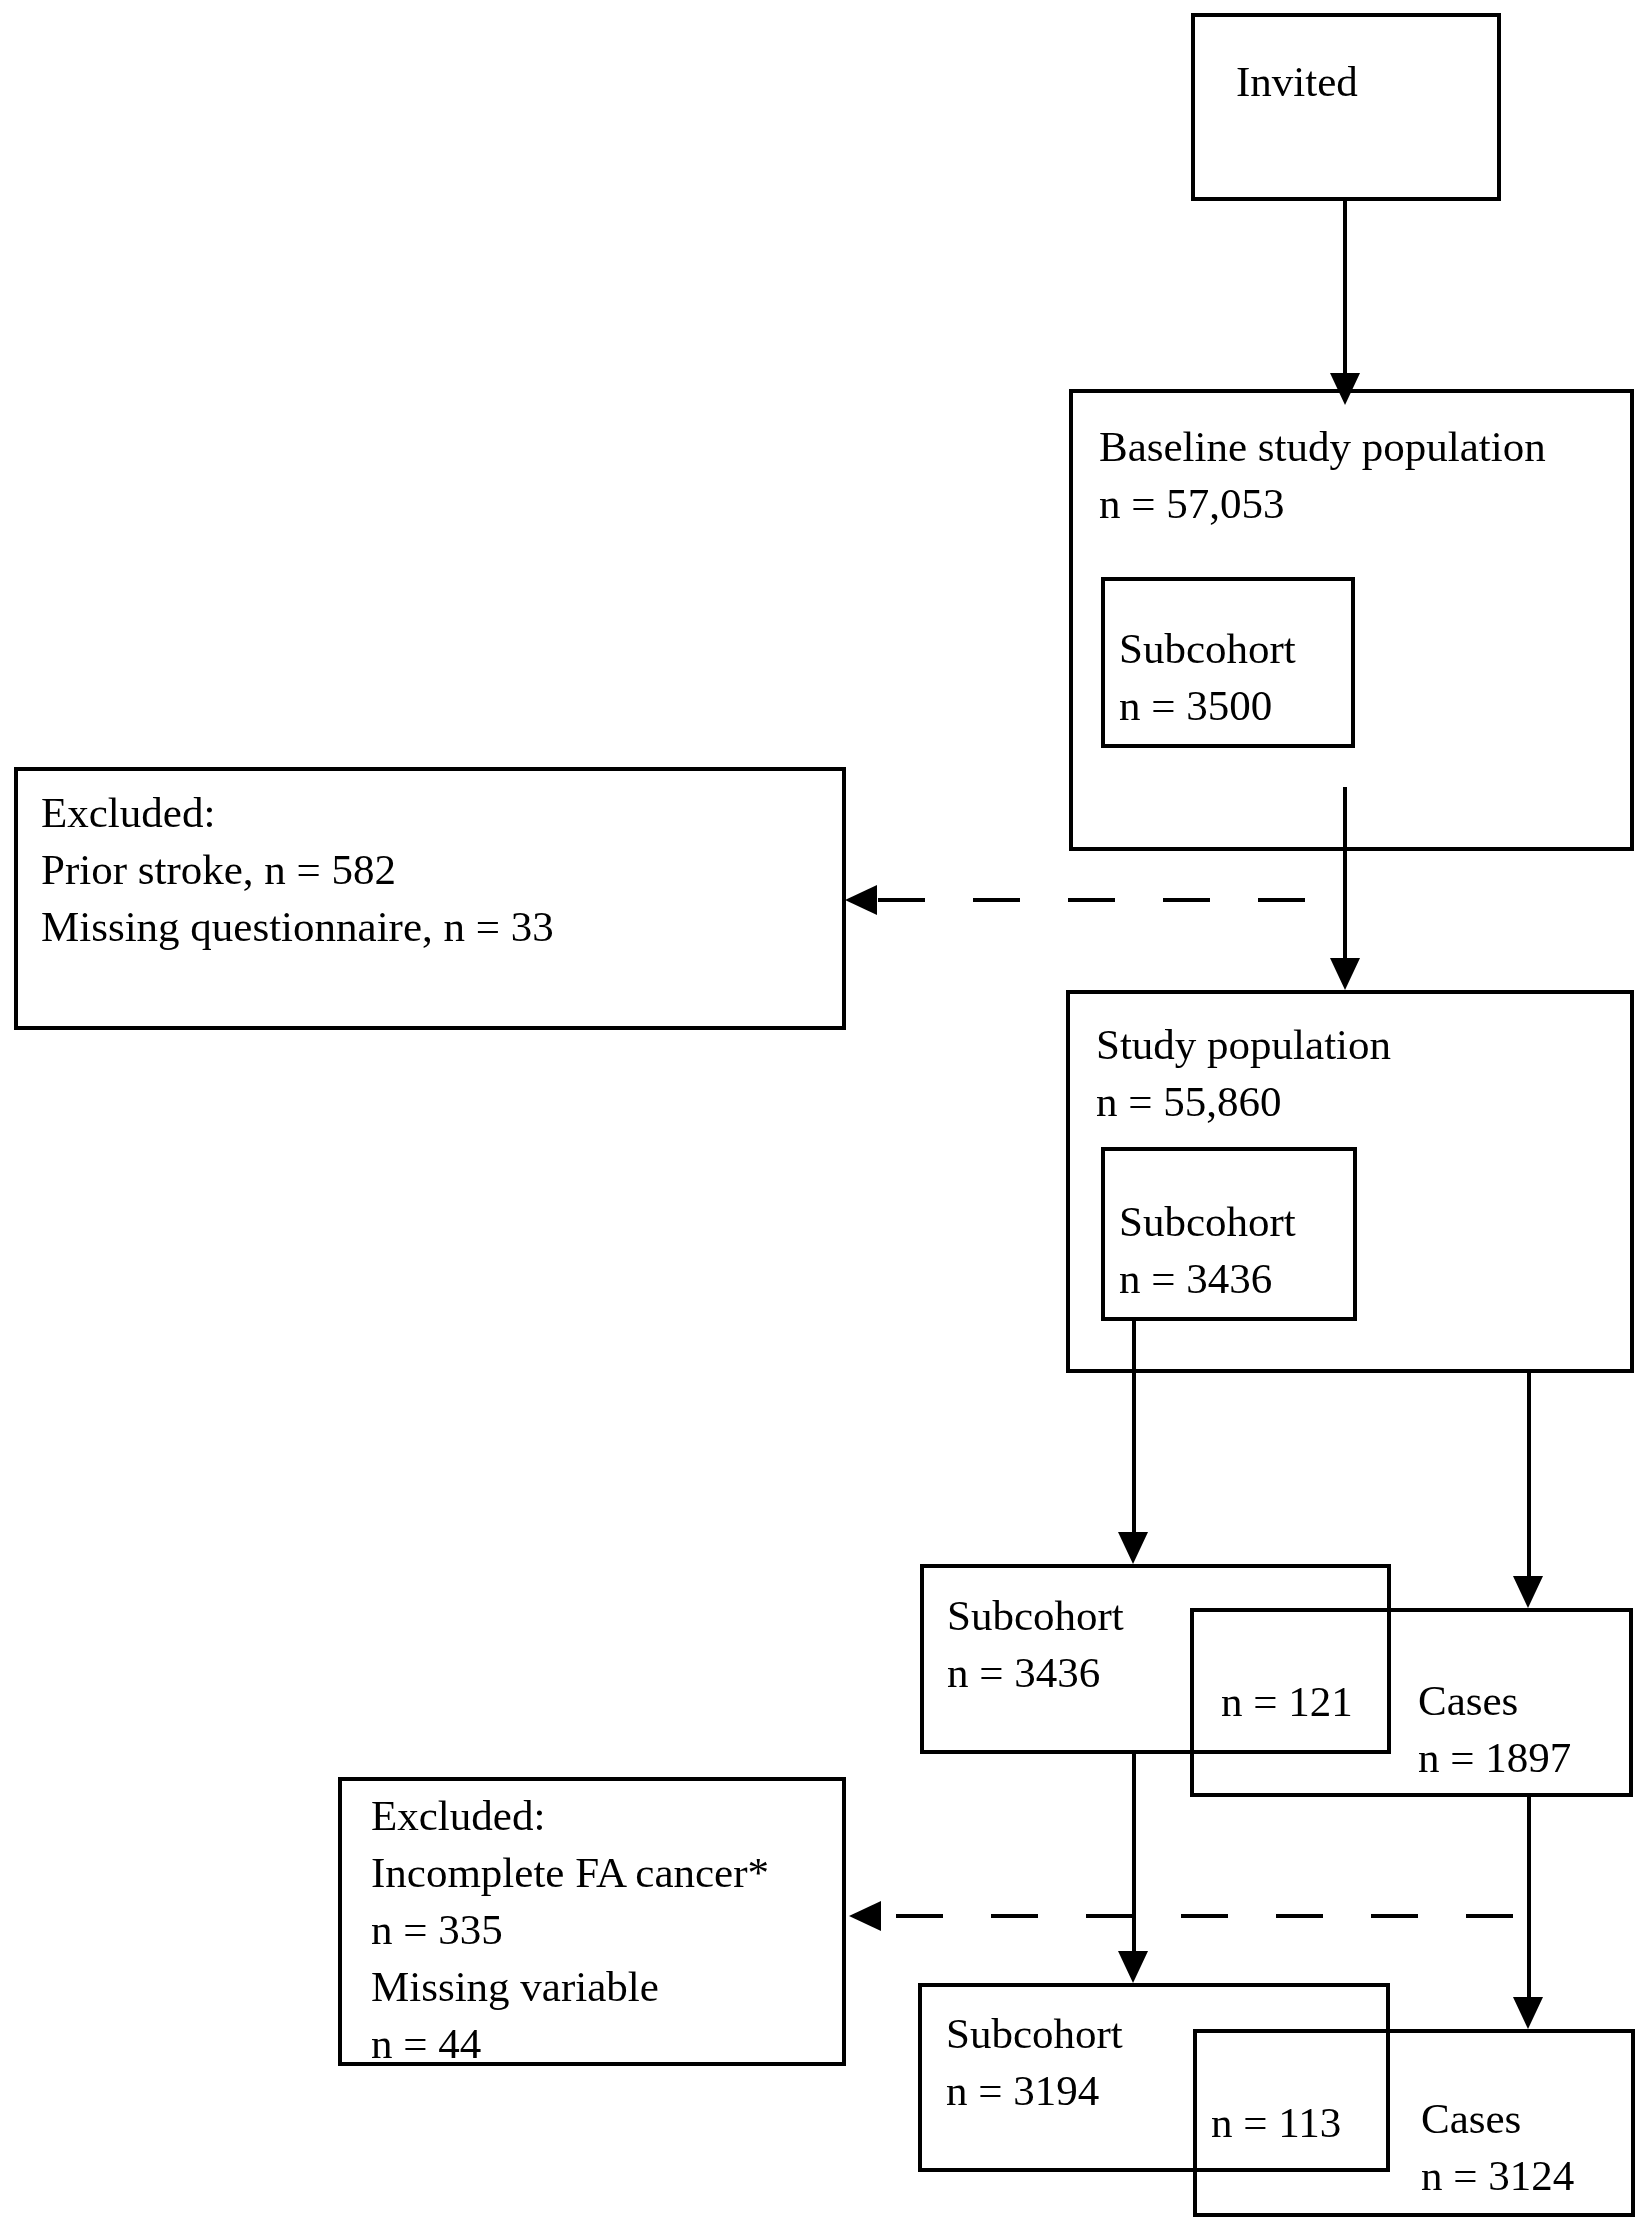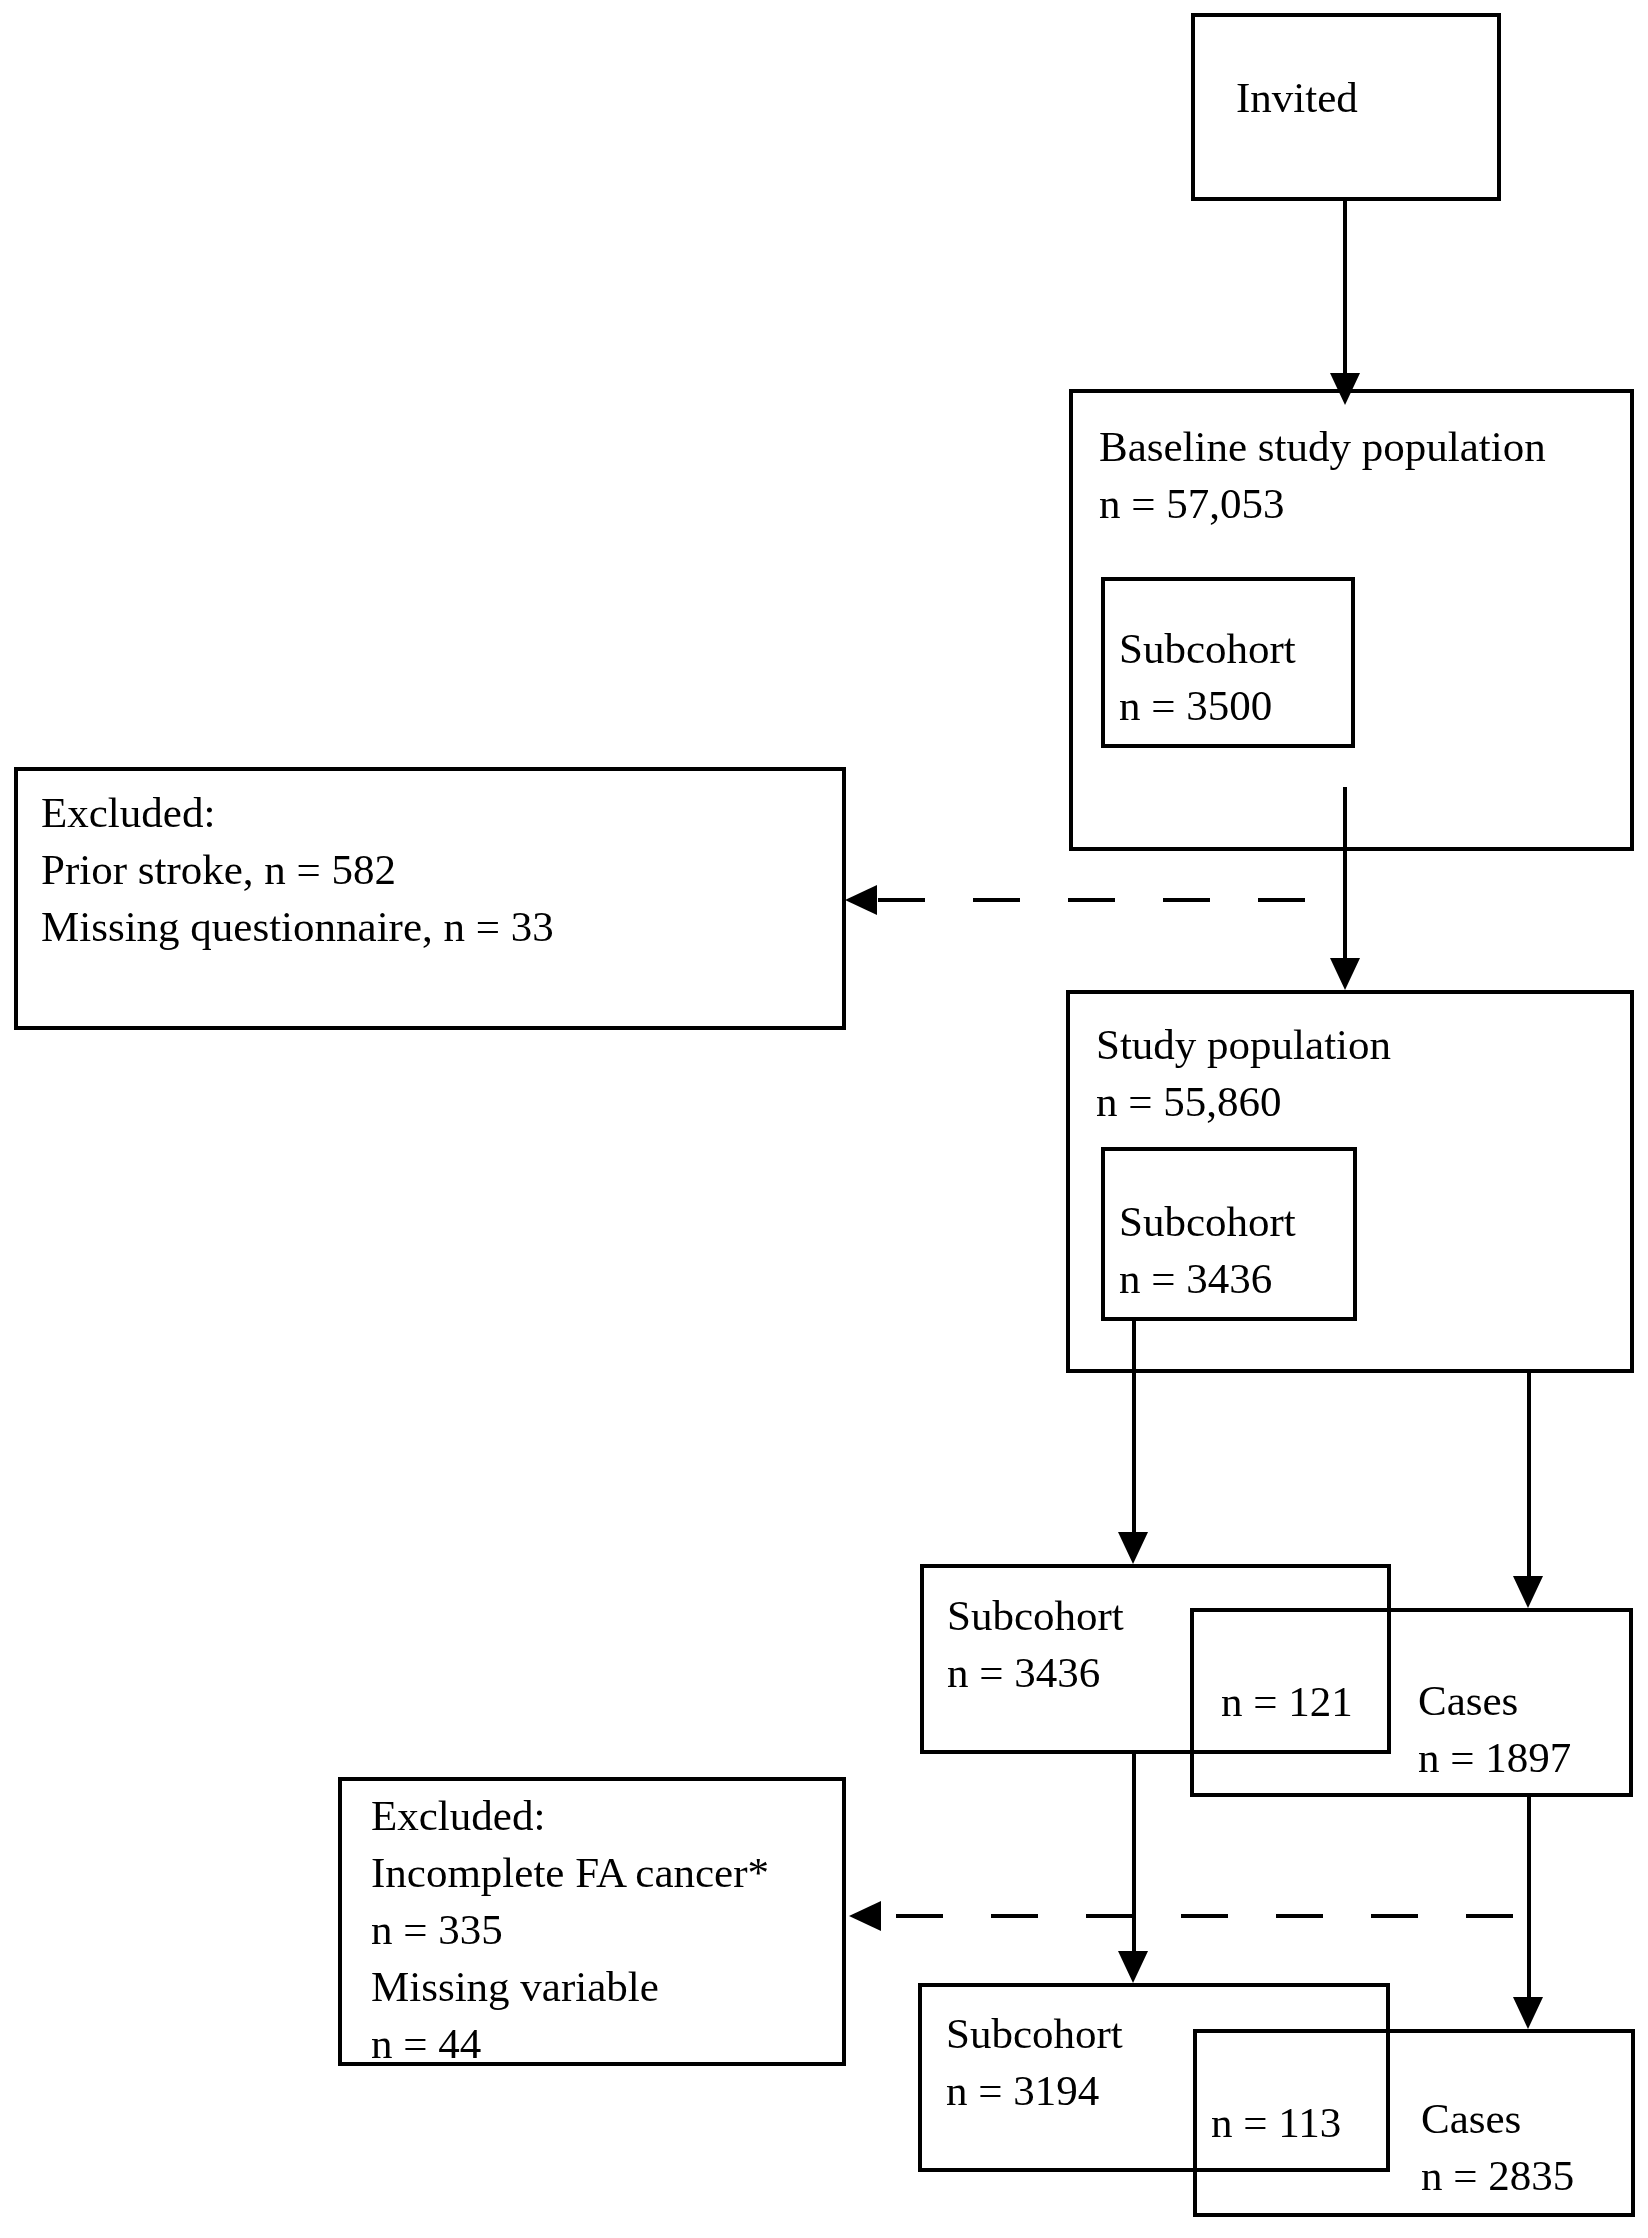--- a/index.html
+++ b/index.html
@@ -38,21 +38,21 @@
     border-bottom: 15.4px solid transparent;
     border-right: 32px solid #000000;
   }
   .dash {
     position: absolute; height: 4.2px;
     background: repeating-linear-gradient(90deg, #000 0 47px, transparent 47px 95px);
   }
   .floating-label { position: absolute; white-space: nowrap; }
 
   
-  #box-invited        { left: 1191px; top: 13.3px;   width: 310px;  height: 188px; padding: 52px 0 0 41px; }
+  #box-invited        { left: 1191px; top: 13.3px;   width: 310px;  height: 188px; padding: 36px 0 0 41px; }
   #box-baseline       { left: 1069px; top: 389px;  width: 565px;  height: 462px; padding: 24.5px 0 0 26px; }
   #box-baseline-sub   { left: 1101px; top: 577px;  width: 254px;  height: 171px; padding: 39px 0 0 14px; }
   #box-excluded1      { left: 14px;   top: 767px; width: 832px; height: 263px; padding: 12.6px 0 0 23px; }
   #box-study          { left: 1066px; top: 990px; width: 568px;  height: 383px; padding: 22px 9px 0 26px; }
   #box-study-sub      { left: 1101px; top: 1147px; width: 256px;  height: 174px; padding: 42px 0 0 14px; }
   #box-subcohort-mid  { left: 920px; top: 1564px; width: 471px;  height: 190px; padding: 19px 0 0 23px; }
   #box-cases-mid      { left: 1190px; top: 1608px; width: 443px;  height: 189px; padding: 60px 0 0 224px; }
   #box-excluded2      { left: 338px;  top: 1777px; width: 508px;  height: 289px; padding: 5.6px 0 0 29px; }
   #box-subcohort-fin  { left: 918px; top: 1983px; width: 472px;  height: 189px; padding: 18px 0 0 24px; }
   #box-cases-fin      { left: 1193px; top: 2029px; width: 442px;  height: 188px; padding: 57px 0 0 224px; }
@@ -153,18 +153,18 @@
     <div class="txt">Missing variable</div>
     <div class="txt">n = 44</div>
   </div>
 
   <div class="box" id="box-subcohort-fin">
     <div class="txt">Subcohort</div>
     <div class="txt">n = 3194</div>
   </div>
   <div class="box" id="box-cases-fin">
     <div class="txt">Cases</div>
-    <div class="txt">n = 2835</div>
+    <div class="txt">n = 3124</div>
   </div>
   <div class="floating-label" id="label-overlap-fin">n = 113</div>
 
 </div>
 
 
 </body></html>

